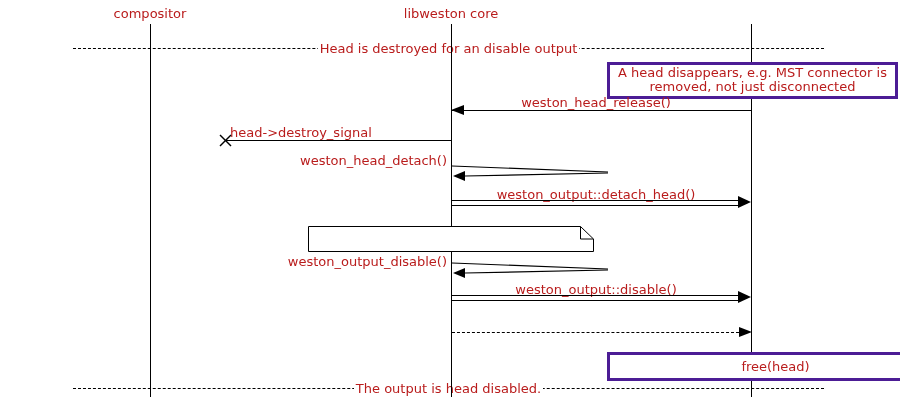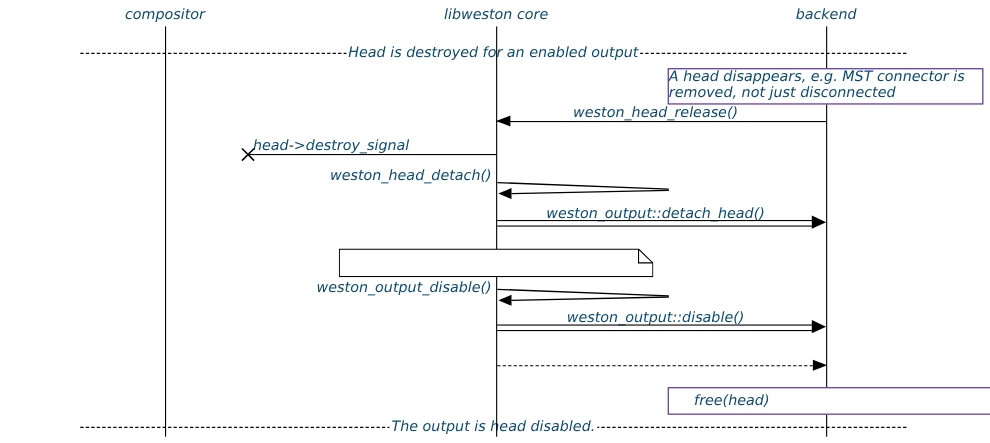--- a/index.html
+++ b/index.html
@@ -1,59 +1,58 @@
 <!DOCTYPE html>
 <html><head>
 <meta charset="utf-8">
 <style>
   html,body{margin:0;padding:0;background:#fff;}
   #diagram{
     position:relative;width:900px;height:403px;background:#fff;overflow:hidden;
-    font-family:"DejaVu Sans","Liberation Sans",sans-serif;font-size:13px;color:#0c4a6e;font-style:italic;
+    font-family:"DejaVu Sans","Liberation Sans",sans-serif;font-size:13px;color:#b91c1c;
   }
   .plabel{position:absolute;top:6px;width:100px;text-align:center;z-index:3;}
   .lifeline{position:absolute;top:24px;height:373px;width:0;border-left:1px solid #000;z-index:2;}
   .divider-line{position:absolute;width:751px;left:73px;height:0;border-top:1px dashed #000;z-index:1;}
   .divider-label{position:absolute;left:73px;width:751px;text-align:center;z-index:1;}
   .divider-label span{background:#fff;padding:0 2px;}
   .msg-label{position:absolute;z-index:3;white-space:nowrap;}
   .center{text-align:center;}
   .right{text-align:right;}
   .line-solid{position:absolute;height:0;border-top:1px solid #000;z-index:3;}
   .line-dashed{position:absolute;height:0;border-top:1px dashed #000;z-index:3;}
   .dbl{position:absolute;height:4px;border-top:1px solid #000;border-bottom:1px solid #000;z-index:3;}
   .arrow-left{position:absolute;width:0;height:0;border-right:13px solid #000;
     border-top:5px solid transparent;border-bottom:5px solid transparent;z-index:4;}
   .arrow-right{position:absolute;width:0;height:0;border-left:13px solid #000;
     border-top:6px solid transparent;border-bottom:6px solid transparent;z-index:4;}
   .arrow-right.thin{border-top-width:5px;border-bottom-width:5px;}
-  .box{position:absolute;border:1px solid #4c1d95;background:#fff;text-align:left;z-index:3;}
+  .box{position:absolute;border:3px solid #4c1d95;background:#fff;text-align:center;z-index:3;}
   .loop-svg,.cross-svg,.note-svg{position:absolute;z-index:3;}
   .loop-svg line{stroke:#000;stroke-width:1.2;}
   .loop-svg polygon{fill:#000;}
   .cross-svg line{stroke:#000;stroke-width:1.4;}
   .note-svg path{stroke:#000;fill:none;}
   .note-svg path.bg{fill:#fff;}
   .note-text{position:absolute;z-index:4;text-align:center;}
 </style>
 </head>
 <body>
 
 <div id="diagram">
 
   <div class="plabel" style="left:100px;">compositor</div>
   <div class="plabel" style="left:401px;">libweston core</div>
-  <div class="plabel" style="left:701px;">backend</div>
 
   <div class="lifeline" style="left:150px;"></div>
   <div class="lifeline" style="left:451px;"></div>
   <div class="lifeline" style="left:751px;"></div>
 
   <div class="divider-line" style="top:48px;"></div>
-  <div class="divider-label" style="top:41px;"><span>Head is destroyed for an enabled output</span></div>
+  <div class="divider-label" style="top:41px;"><span>Head is destroyed for an disable output</span></div>
 
   <div class="box" style="left:607px;top:62px;width:285px;height:30px;line-height:14px;padding-top:1px;">
     <div>A head disappears, e.g. MST connector is</div>
     <div>removed, not just disconnected</div>
   </div>
 
   <div class="msg-label center" style="left:452px;width:288px;top:95px;">weston_head_release()</div>
   <div class="line-solid" style="left:452px;top:110px;width:299px;"></div>
   <div class="arrow-left" style="left:451px;top:105px;"></div>
 

